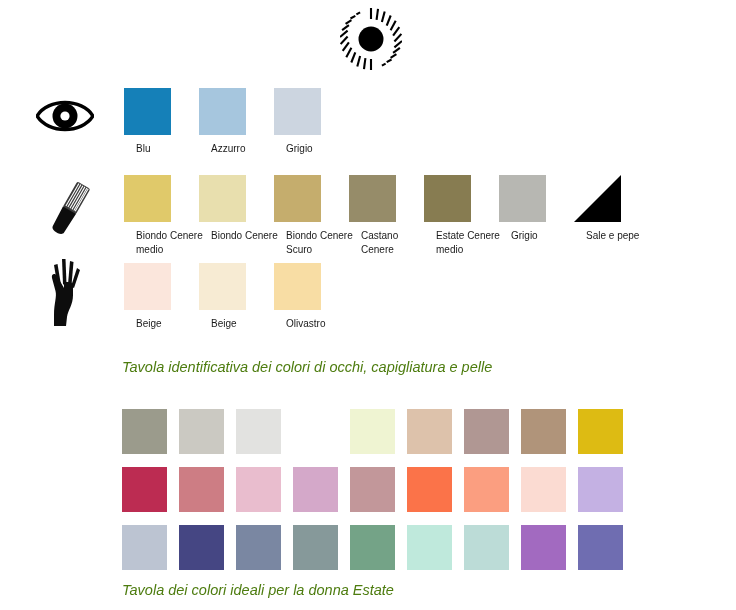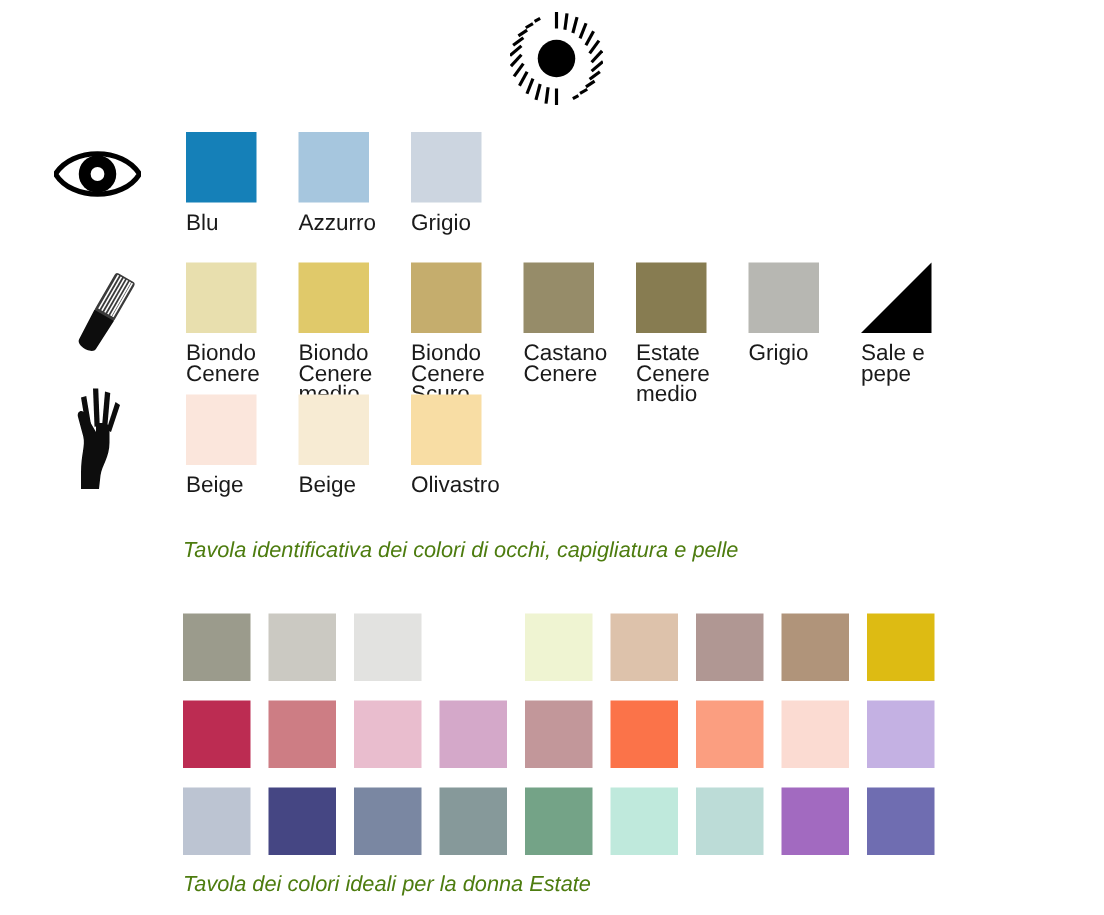--- a/index.html
+++ b/index.html
@@ -51,25 +51,26 @@
     float: left;
     width: 75px;
   }
   .swatch-cell.last { width: 60px; }
   .swatch-box {
     width: 47px;
     height: 47px;
   }
   .swatch-label {
     margin-top: 7px;
-    font-size: 15px;
+    font-size: 10px;
     line-height: 13.5px;
     color: #1a1a1a;
     width: 68px;
     word-spacing: 0px;
+    margin-left: 12px;
   }
   .clearfix::after {
     content: "";
     display: block;
     clear: both;
   }
   
   .swatch-box.triangle {
     background: #ffffff !important;
   }
@@ -186,26 +187,26 @@
             <line x1="31.2" y1="5" x2="31.2" y2="31"></line>
             <line x1="33.5" y1="5" x2="33.5" y2="31"></line>
             <line x1="35.0" y1="5" x2="35.0" y2="31"></line>
           </g>
           <path d="M22 33 L37 33 L36 55 C36 60, 23 60, 23 55 Z" fill="#0d0d0d"></path>
         </g>
       </svg>
     </div>
     <div class="swatch-strip clearfix">
       <div class="swatch-cell">
+        <div class="swatch-box" style="background:#e0c96a;"></div>
+        <div class="swatch-label">Biondo Cenere medio</div>
+      </div>
+      <div class="swatch-cell">
         <div class="swatch-box" style="background:#e8dfae;"></div>
         <div class="swatch-label">Biondo Cenere</div>
-      </div>
-      <div class="swatch-cell">
-        <div class="swatch-box" style="background:#e0c96a;"></div>
-        <div class="swatch-label">Biondo Cenere medio</div>
       </div>
       <div class="swatch-cell">
         <div class="swatch-box" style="background:#c5ad6d;"></div>
         <div class="swatch-label">Biondo Cenere Scuro</div>
       </div>
       <div class="swatch-cell">
         <div class="swatch-box" style="background:#968c69;"></div>
         <div class="swatch-label">Castano Cenere</div>
       </div>
       <div class="swatch-cell">

